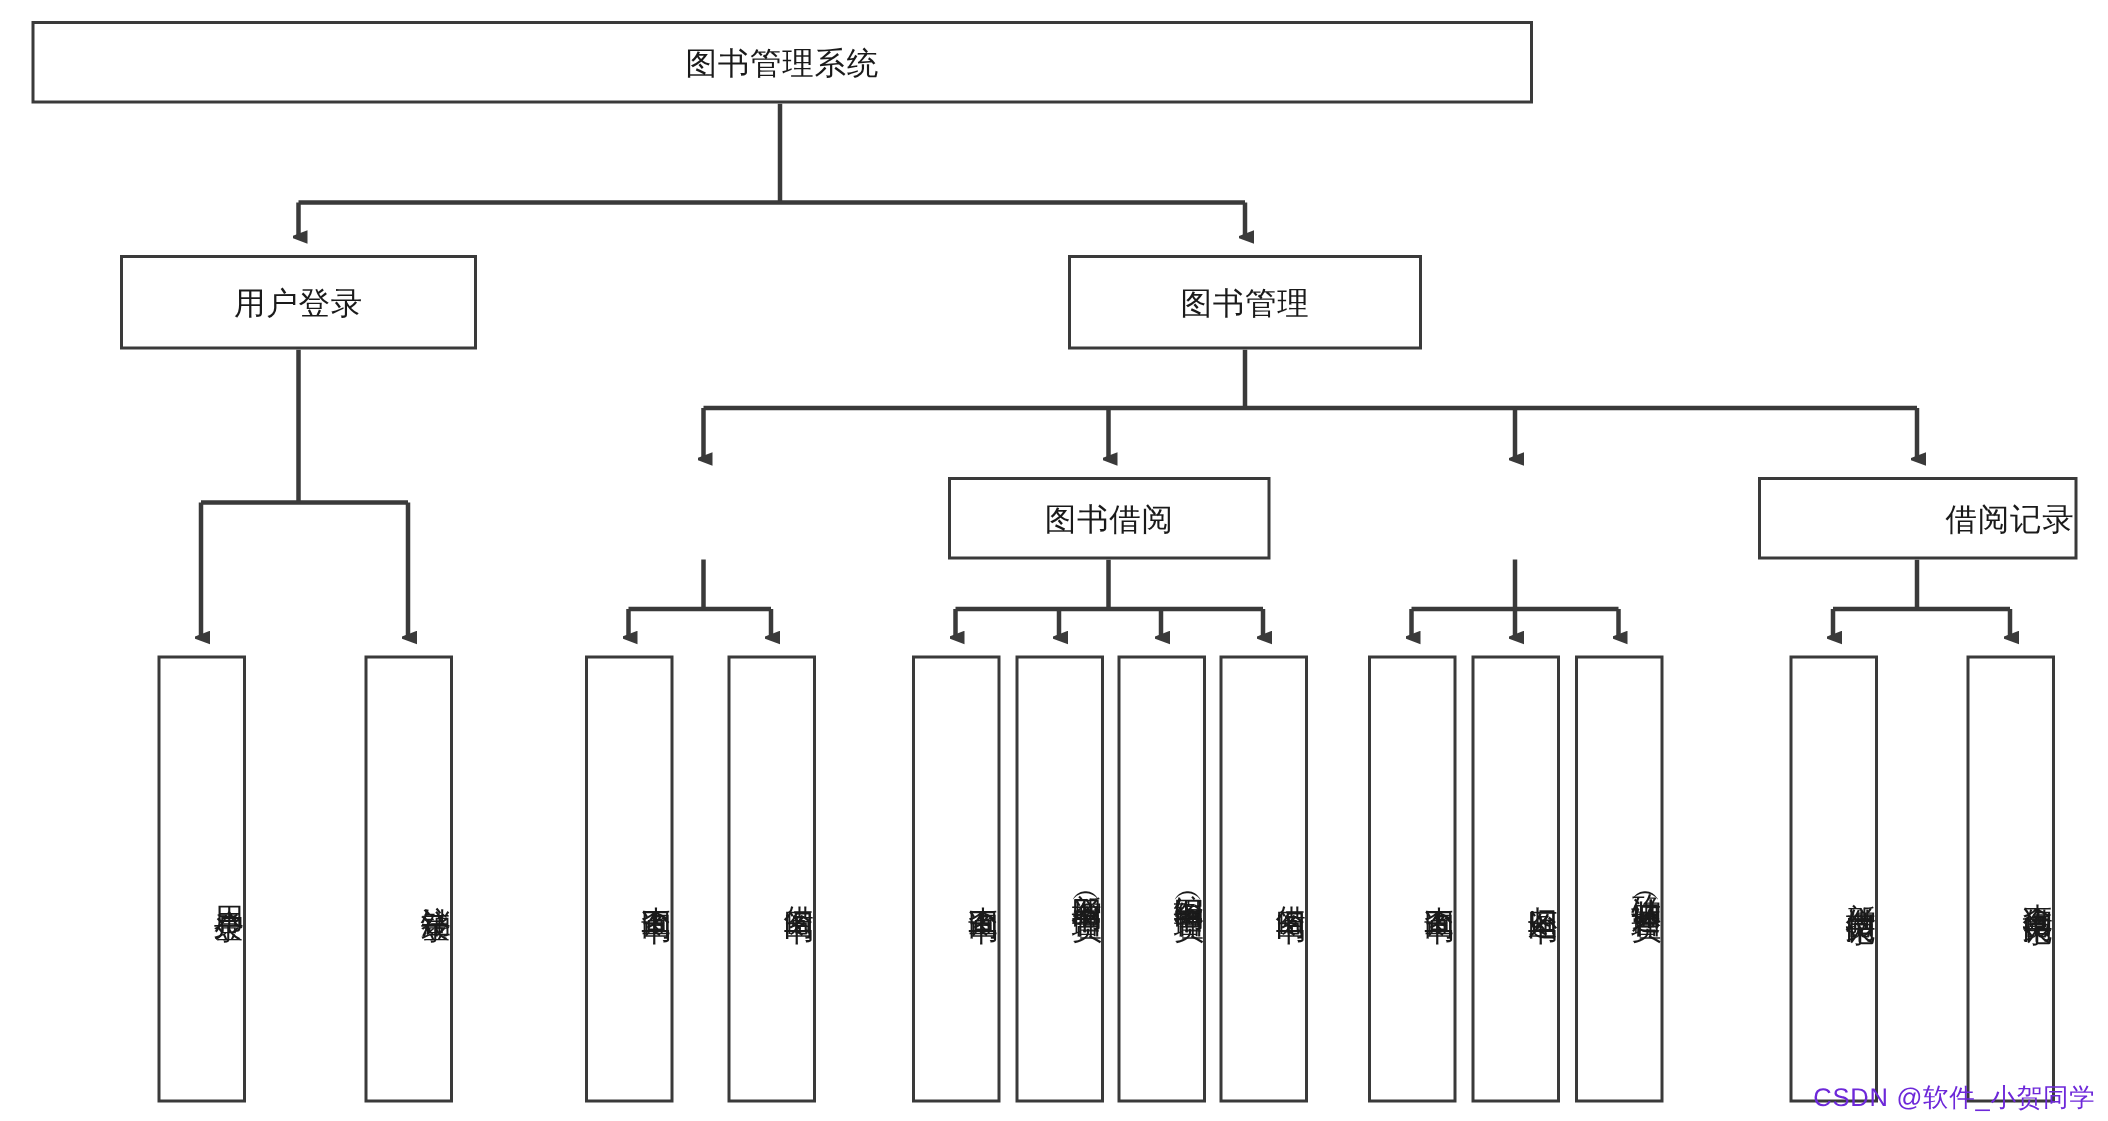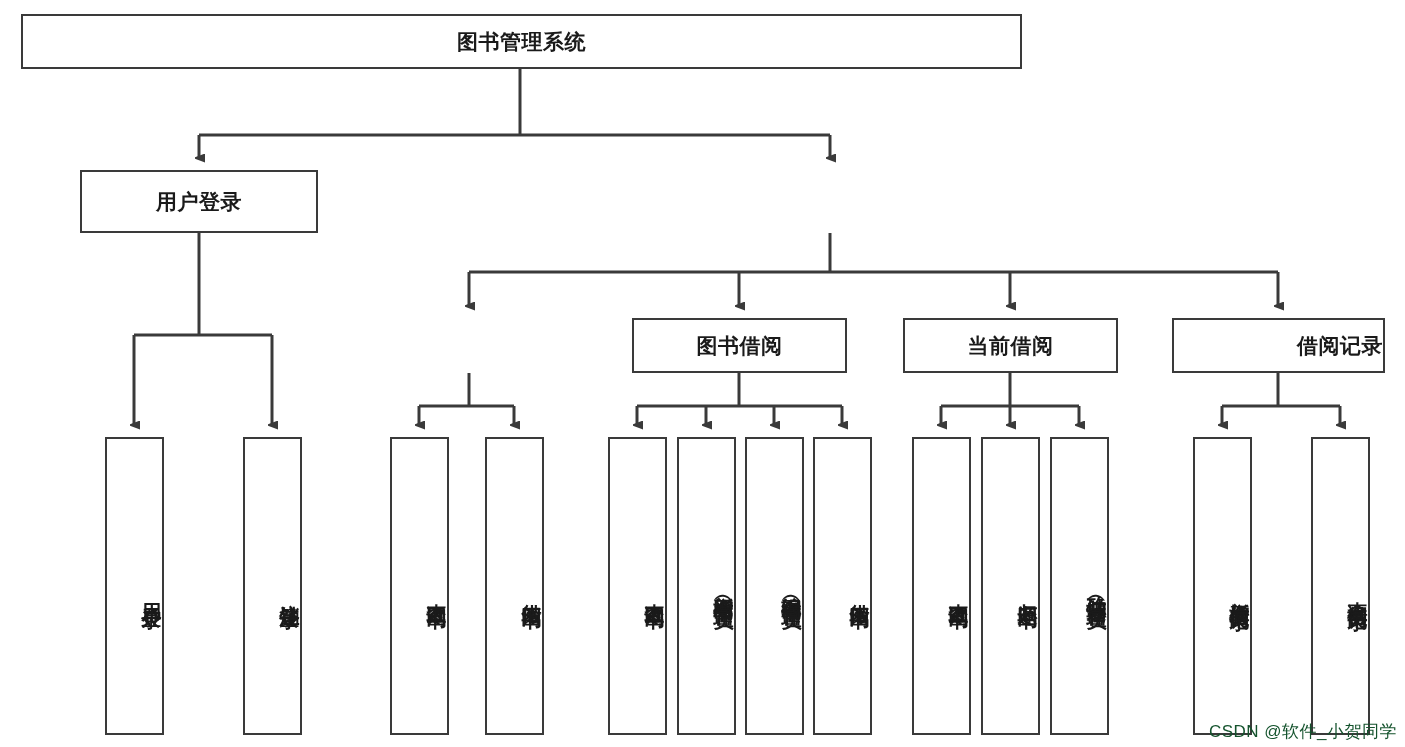--- a/index.html
+++ b/index.html
@@ -27,21 +27,20 @@
   }
   .node {
     position: absolute;
     box-sizing: border-box;
     background: #ffffff;
     border: 2px solid #3a3a3a;
     display: flex;
     align-items: center;
     justify-content: center;
     color: #1a1a1a;
-    font-weight: bold;
   }
   .node.horizontal {
     font-size: 21px;
     letter-spacing: 0.5px;
   }
   .node.vertical {
     writing-mode: vertical-rl;
     text-orientation: upright;
     font-size: 20px;
     letter-spacing: 2px;
@@ -54,21 +53,21 @@
     padding-top: 6px;
   }
   .label-inner {
     display: block;
   }
   #watermark {
     position: absolute;
     right: 8px;
     bottom: 4px;
     font-size: 17px;
-    color: #14532d;
+    color: #6d28d9;
     white-space: nowrap;
     letter-spacing: 0.5px;
   }
 </style>
 </head>
 <body>
 
 <div id="canvas">
 
   <svg class="edges" viewBox="0 0 1405 747">
@@ -121,26 +120,26 @@
     </g>
   </svg>
 
   <div class="node horizontal" style="left:21px; top:14px; width:1001px; height:55px;">
     <span class="label-inner">图书管理系统</span>
   </div>
 
   <div class="node horizontal" style="left:80px; top:170px; width:238px; height:63px;">
     <span class="label-inner">用户登录</span>
   </div>
+  <div class="node horizontal" style="left:712px; top:170px; width:236px; height:63px;">
+    <span class="label-inner">图书管理</span>
+  </div>
 
   <div class="node horizontal" style="left:632px; top:318px; width:215px; height:55px;text-align:right;">
     <span class="label-inner">图书借阅</span>
-  </div>
-  <div class="node horizontal" style="left:903px; top:318px; width:215px; height:55px;">
-    <span class="label-inner">当前借阅</span>
   </div>
   <div class="node horizontal" style="left:1172px; top:318px; width:213px; height:55px;justify-content:flex-end;">
     <span class="label-inner">借阅记录</span>
   </div>
 
   <div class="node vertical" style="left:105px; top:437px; width:59px; height:298px;">
     <span class="label-inner">用户登录</span>
   </div>
   <div class="node vertical" style="left:243px; top:437px; width:59px; height:298px;">
     <span class="label-inner">注销登录</span>

